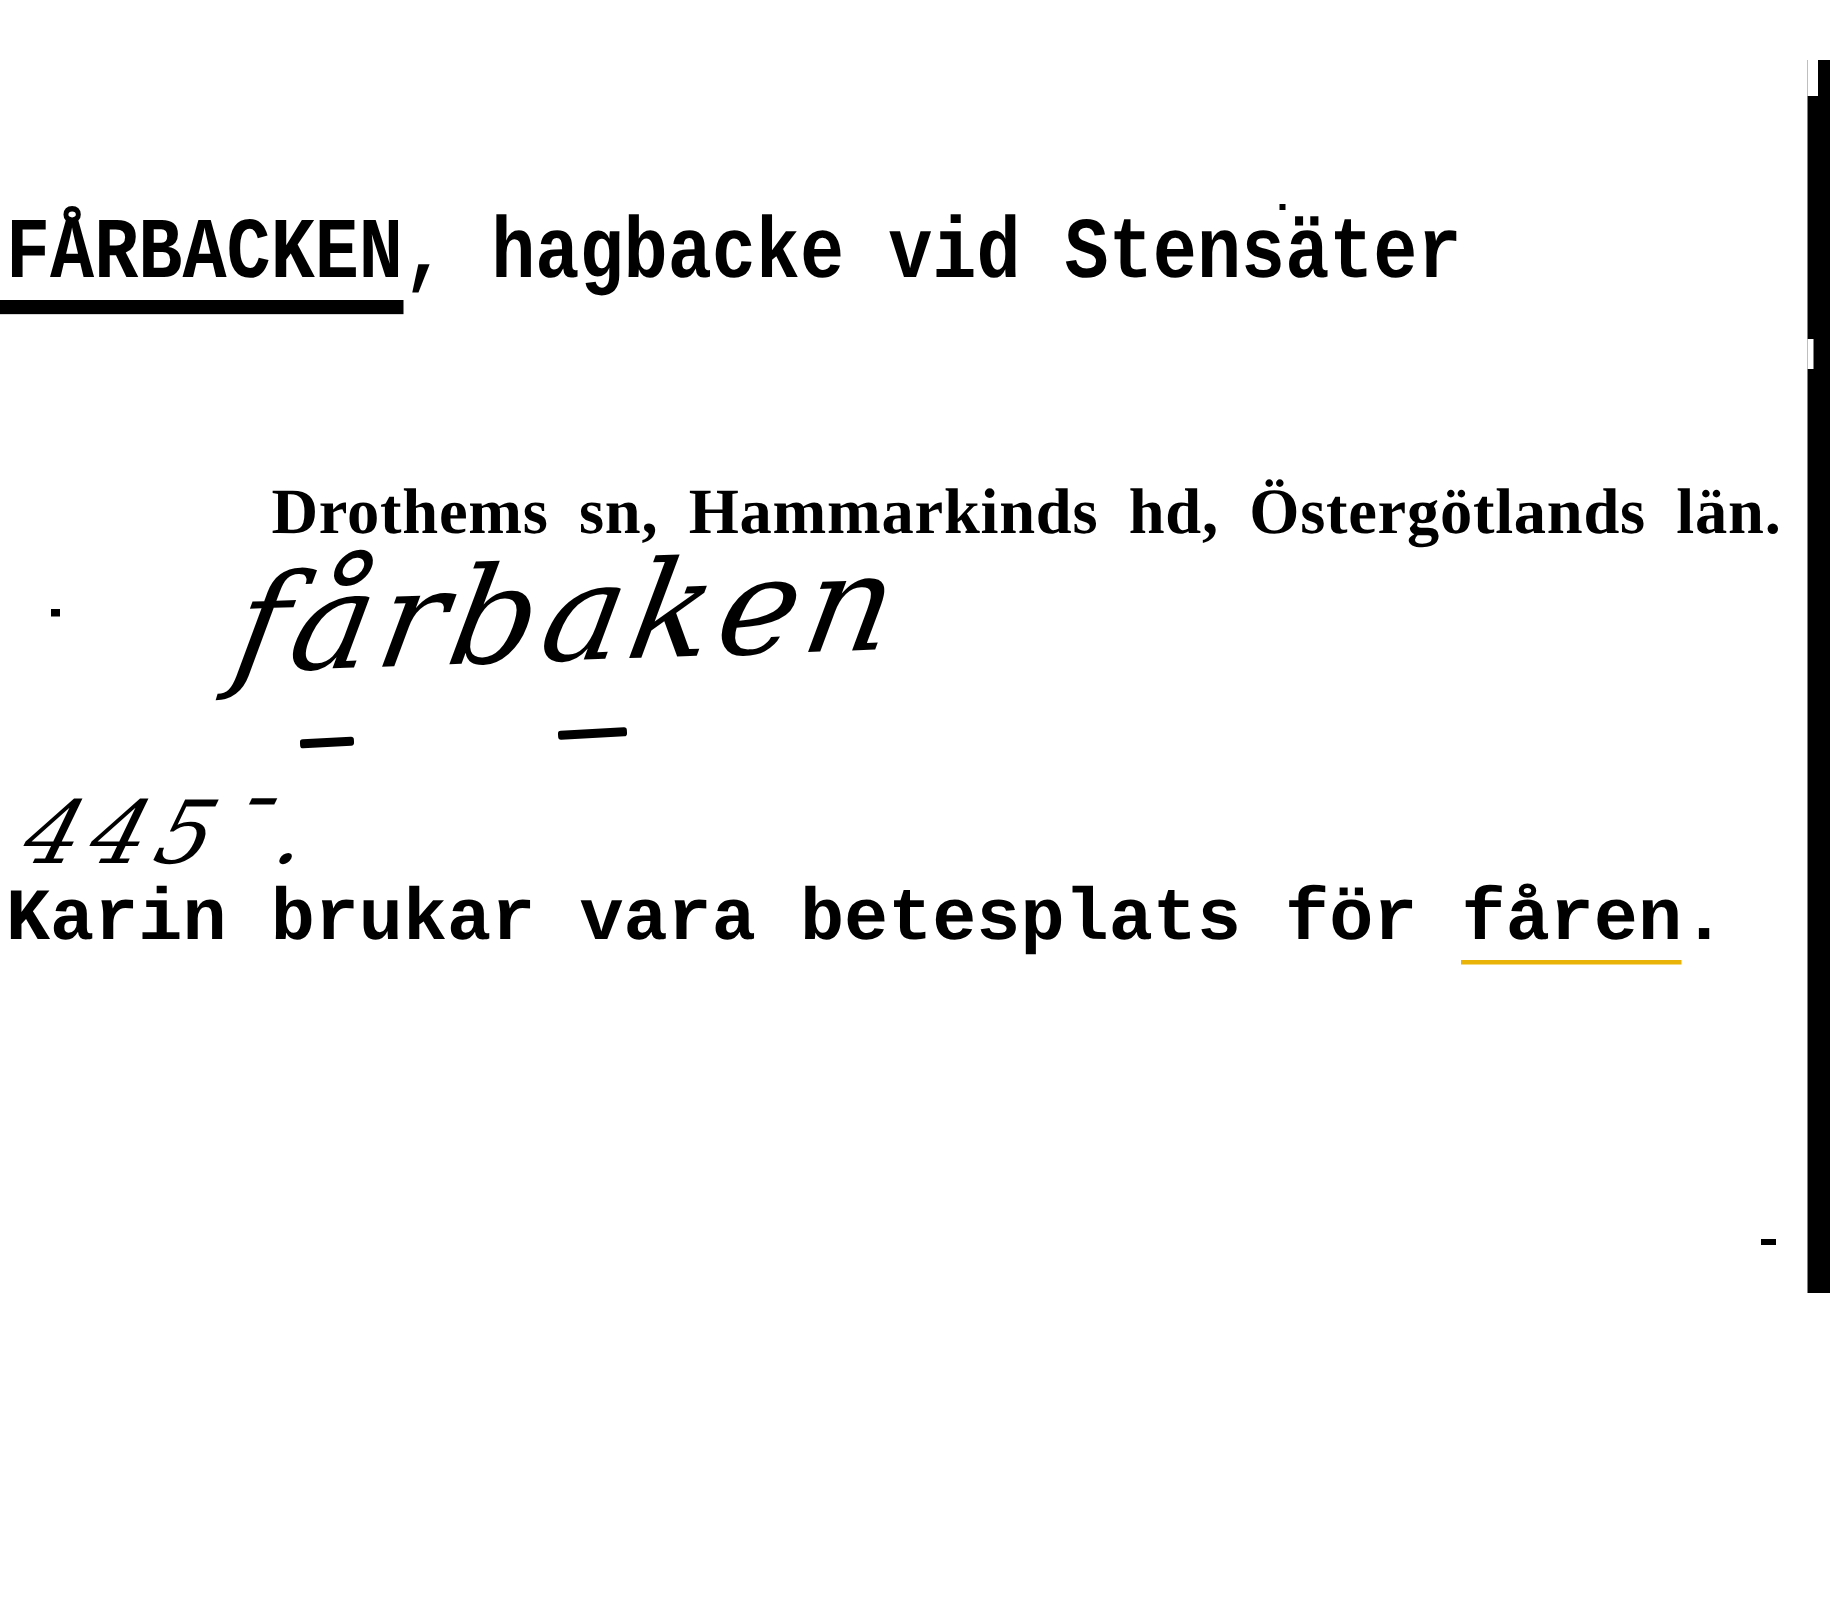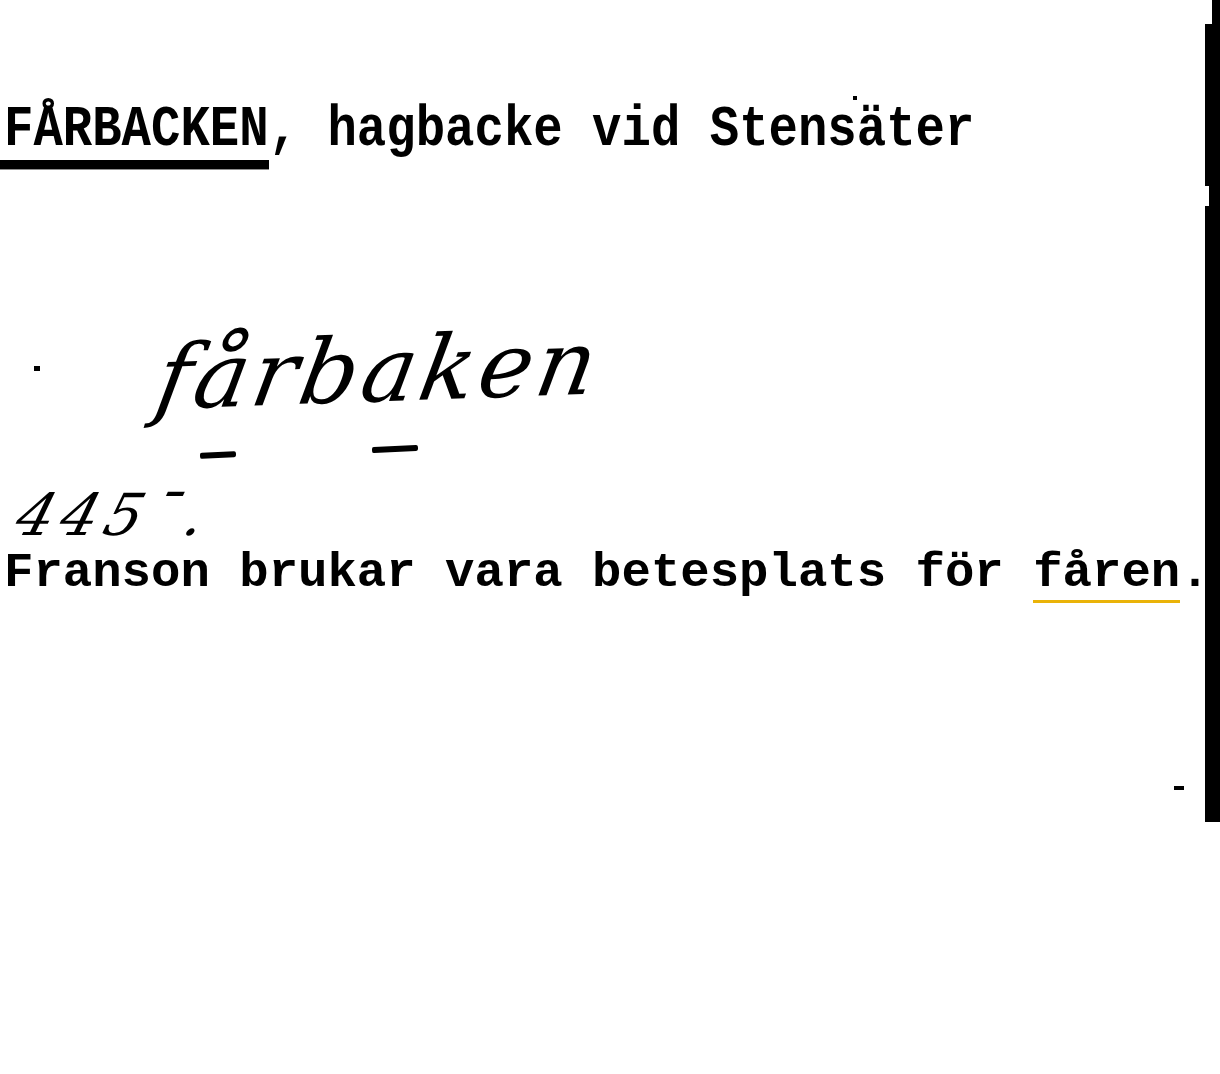--- a/index.html
+++ b/index.html
@@ -7,20 +7,21 @@
     padding: 0;
     background: #ffffff;
   }
   .scan-page {
     position: relative;
     width: 1220px;
     height: 822px;
     background: #ffffff;
     overflow: hidden;
     color: #000000;
+    margin-top: 40px;
   }
 
   
   .typewriter {
     font-family: "Liberation Mono", "DejaVu Sans Mono", monospace;
     font-weight: bold;
     font-size: 49px;
     line-height: 1;
     white-space: pre;
     color: #000;
@@ -135,28 +136,29 @@
   .speck-2 { left: 853px;  top: 96px;  width: 4px; height: 4px; }
   .speck-3 { left: 1174px; top: 786px; width: 10px; height: 4px; }
 </style>
 </head>
 <body>
 
 <div class="scan-page">
 
   <div class="title-line"><span class="typewriter headword-underline">FÅRBACKEN</span><span class="typewriter">, hagbacke vid Stensäter</span></div>
 
+  <div class="district">Drothems sn, Hammarkinds hd, Östergötlands län.</div>
 
   <div class="script phonetic">fårbaken</div>
   <div class="phonetic-mark mark-a"></div>
   <div class="phonetic-mark mark-k"></div>
 
   <div class="script refnum">445¯.</div>
 
-  <div class="note-line"><span class="typewriter">Franson brukar vara betesplats för </span><span class="typewriter keyword-underline">fåren</span><span class="typewriter">.</span></div>
+  <div class="note-line"><span class="typewriter">Karin brukar vara betesplats för </span><span class="typewriter keyword-underline">fåren</span><span class="typewriter">.</span></div>
 
   <div class="script signature">Karin Franson 1934.</div>
 
   <div class="scan-bar"></div>
   <div class="bar-notch notch-top"></div>
   <div class="bar-notch notch-mid"></div>
   <div class="bar-notch notch-low"></div>
   <div class="speck speck-1"></div>
   <div class="speck speck-2"></div>
   <div class="speck speck-3"></div>

